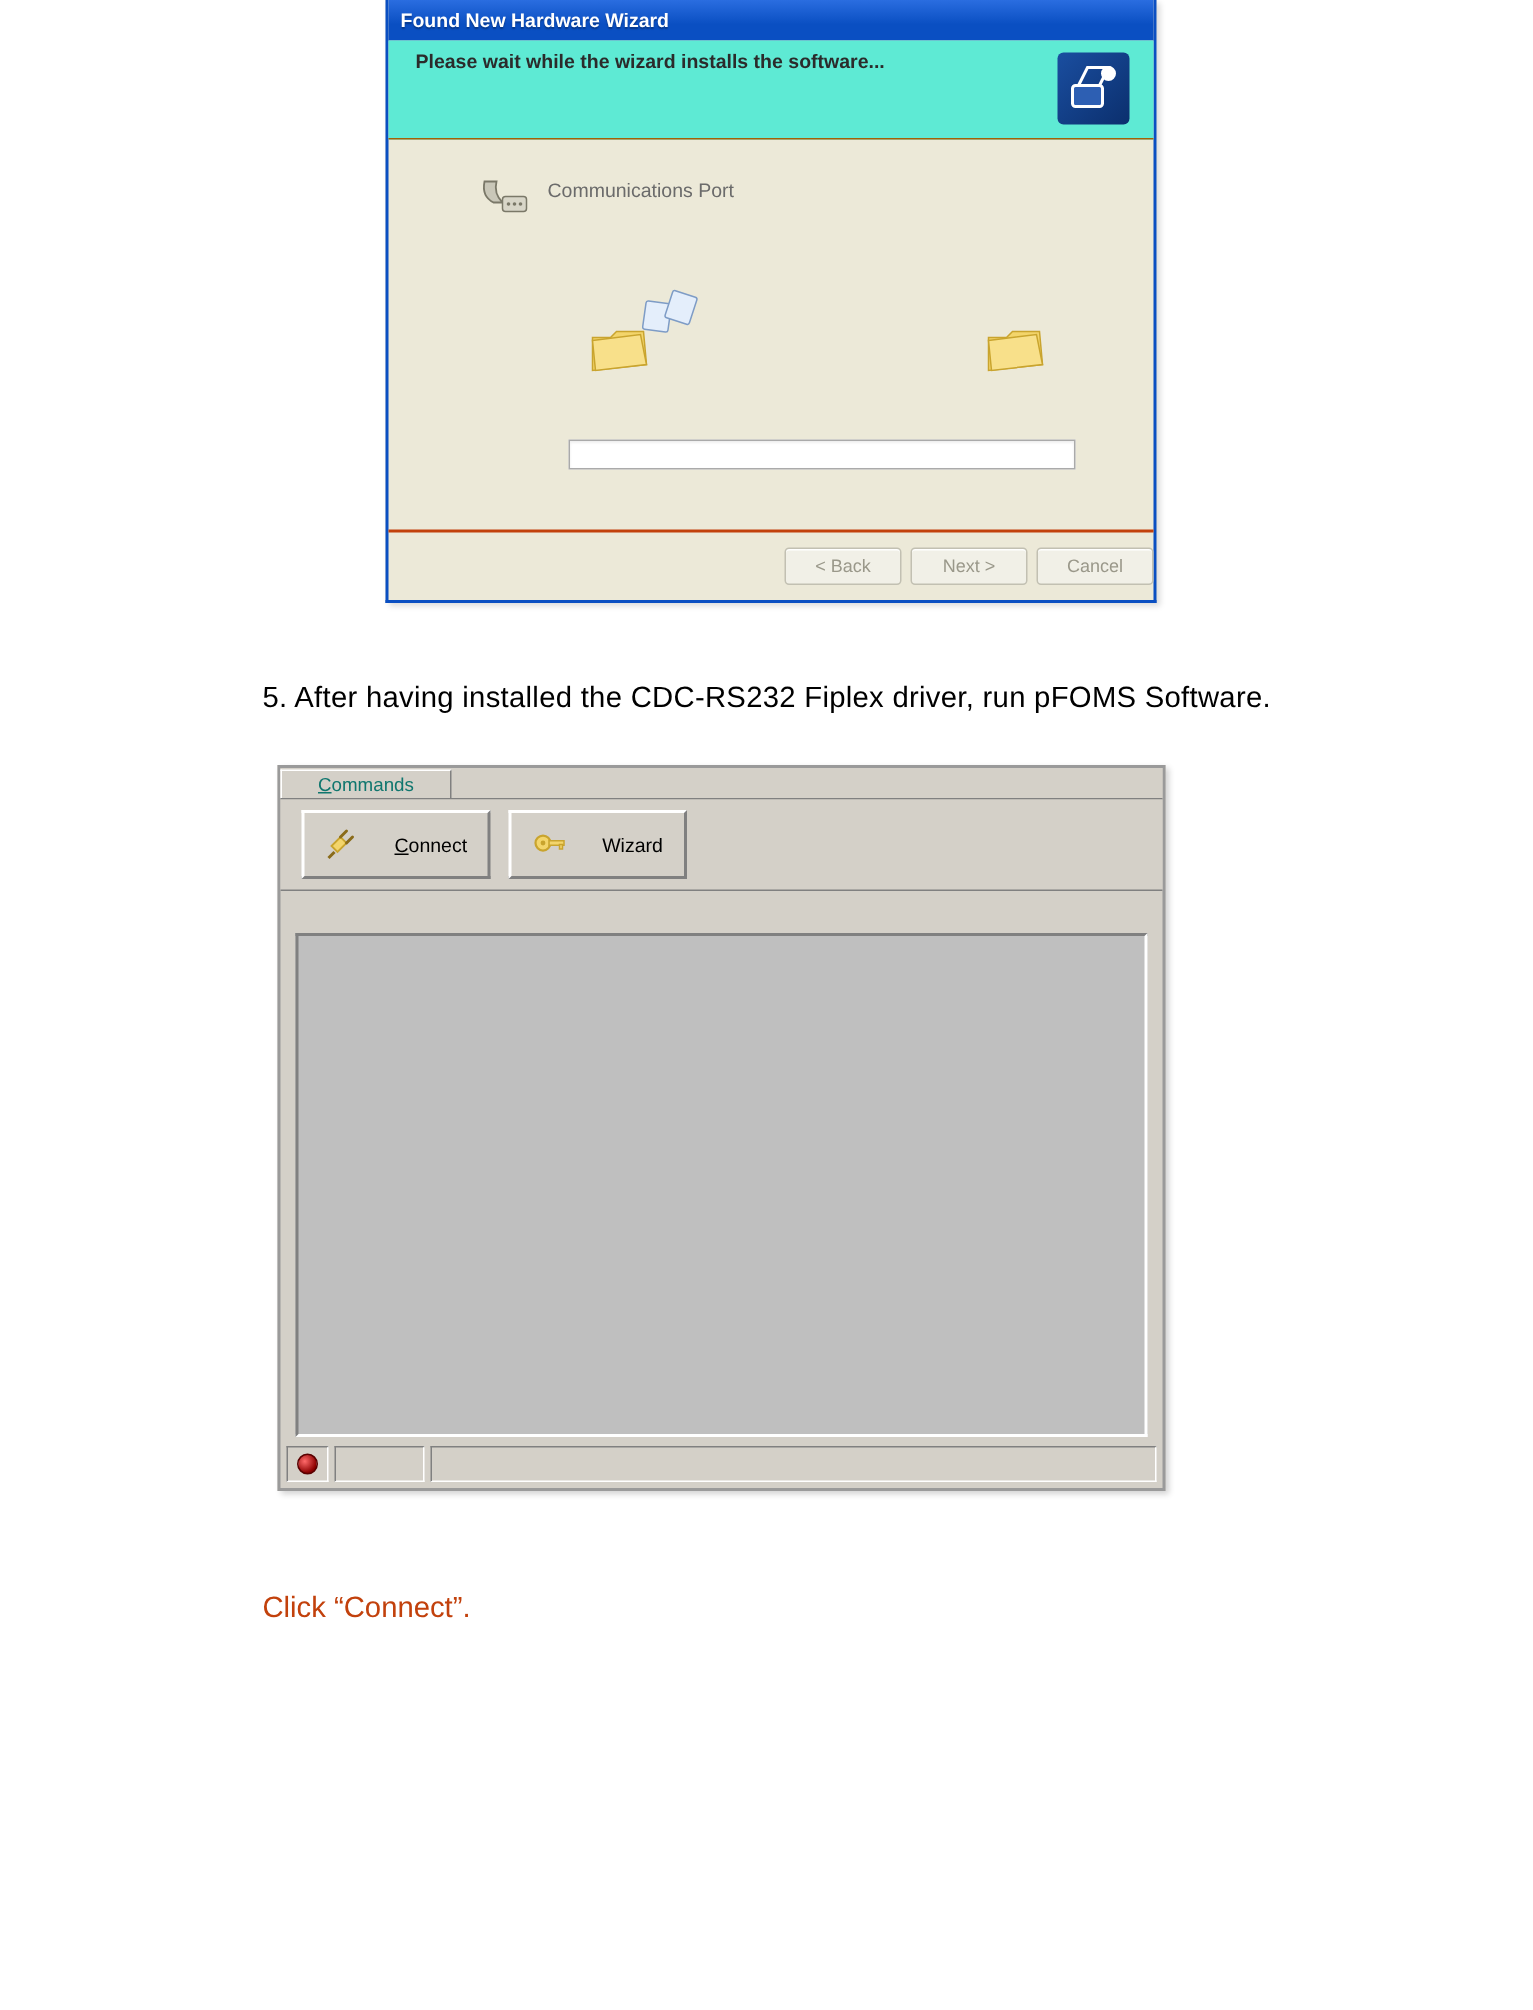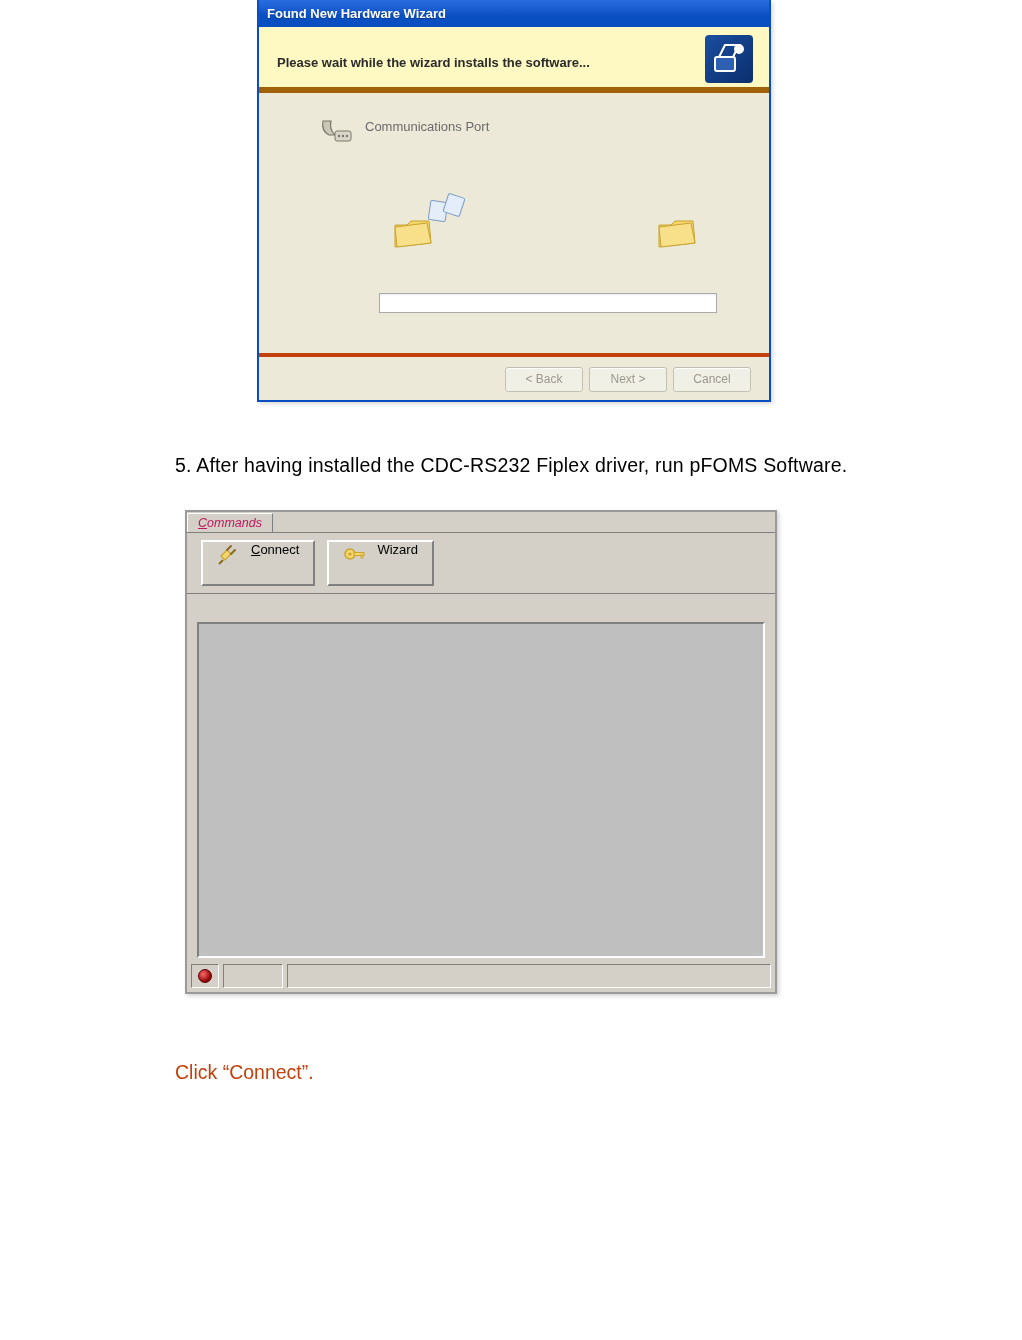--- a/index.html
+++ b/index.html
@@ -37,24 +37,24 @@
     color: #fff;
     font-size: 13px;
     font-weight: bold;
     display: flex;
     align-items: center;
     padding-left: 8px;
     text-shadow: 0 1px 1px rgba(0,0,0,.3);
   }
   .wizard-header {
     height: 66px;
-    background: #fef9c3;
-    border-bottom: 6px solid #a16207;
+    background: #5eead4;
+    border-bottom: 1px solid #a16207;
     position: relative;
-    padding: 28px 18px;
+    padding: 6px 18px;
     box-sizing: border-box;
   }
   .wizard-header-text {
     font-size: 13px;
     font-weight: bold;
     color: #2b2b2b;
   }
   .wizard-header-icon {
     position: absolute;
     right: 16px;
@@ -113,25 +113,25 @@
     left: 120px;
     top: 200px;
     width: 336px;
     height: 18px;
     border: 1px solid #aaa;
     background: #fff;
     box-shadow: inset 0 1px 2px rgba(0,0,0,.08);
   }
   .wizard-footer {
     height: 44px;
-    border-top: 4px solid #c2410c;
+    border-top: 2px solid #c2410c;
     display: flex;
     justify-content: flex-end;
     align-items: center;
-    padding-right: 18px;
+    padding-right: 0;
     gap: 6px;
   }
   .xp-btn {
     width: 76px;
     height: 23px;
     background: #f1f0e7;
     border: 1px solid #c2c0b2;
     border-radius: 3px;
     font-size: 12px;
     color: #9a988a;
@@ -209,51 +209,51 @@
     color:#000;
   }
   .oms-menubar {
     height: 20px;
     background: #d4d0c8;
     border-bottom: 1px solid #808080;
     display: flex;
     align-items:center;
   }
   .menu-item {
-    padding: 2px 10px;
+    padding: 2px 24px;
     font-size: 12.5px;
     background: #d4d0c8;
     border-top:1px solid #fff;
     border-left:1px solid #fff;
     border-right:1px solid #808080;
     border-bottom:none;
-    color:#be185d;
-    font-style:italic;
+    color:#0f766e;
   }
   .menu-item .ul { text-decoration: underline; }
 
   .oms-toolbar {
     height: 60px;
     border-bottom: 1px solid #808080;
     display:flex;
     align-items:center;
     gap: 12px;
     padding-left: 14px;
     background:#d4d0c8;
   }
   .tbtn {
     height: 42px;
     background: #d4d0c8;
     border-top:2px solid #fff;
     border-left:2px solid #fff;
     border-right:2px solid #808080;
     border-bottom:2px solid #808080;
     display:flex;
+    align-items:center;
     padding: 0 14px;
-    gap: 10px;
+    gap: 22px;
     font-size: 13px;
     color:#000;
   }
   .tbtn .ul { text-decoration: underline; }
   .tbtn svg { width: 24px; height:24px; }
 
   .oms-canvas {
     position:absolute;
     left: 10px;
     right: 10px;

